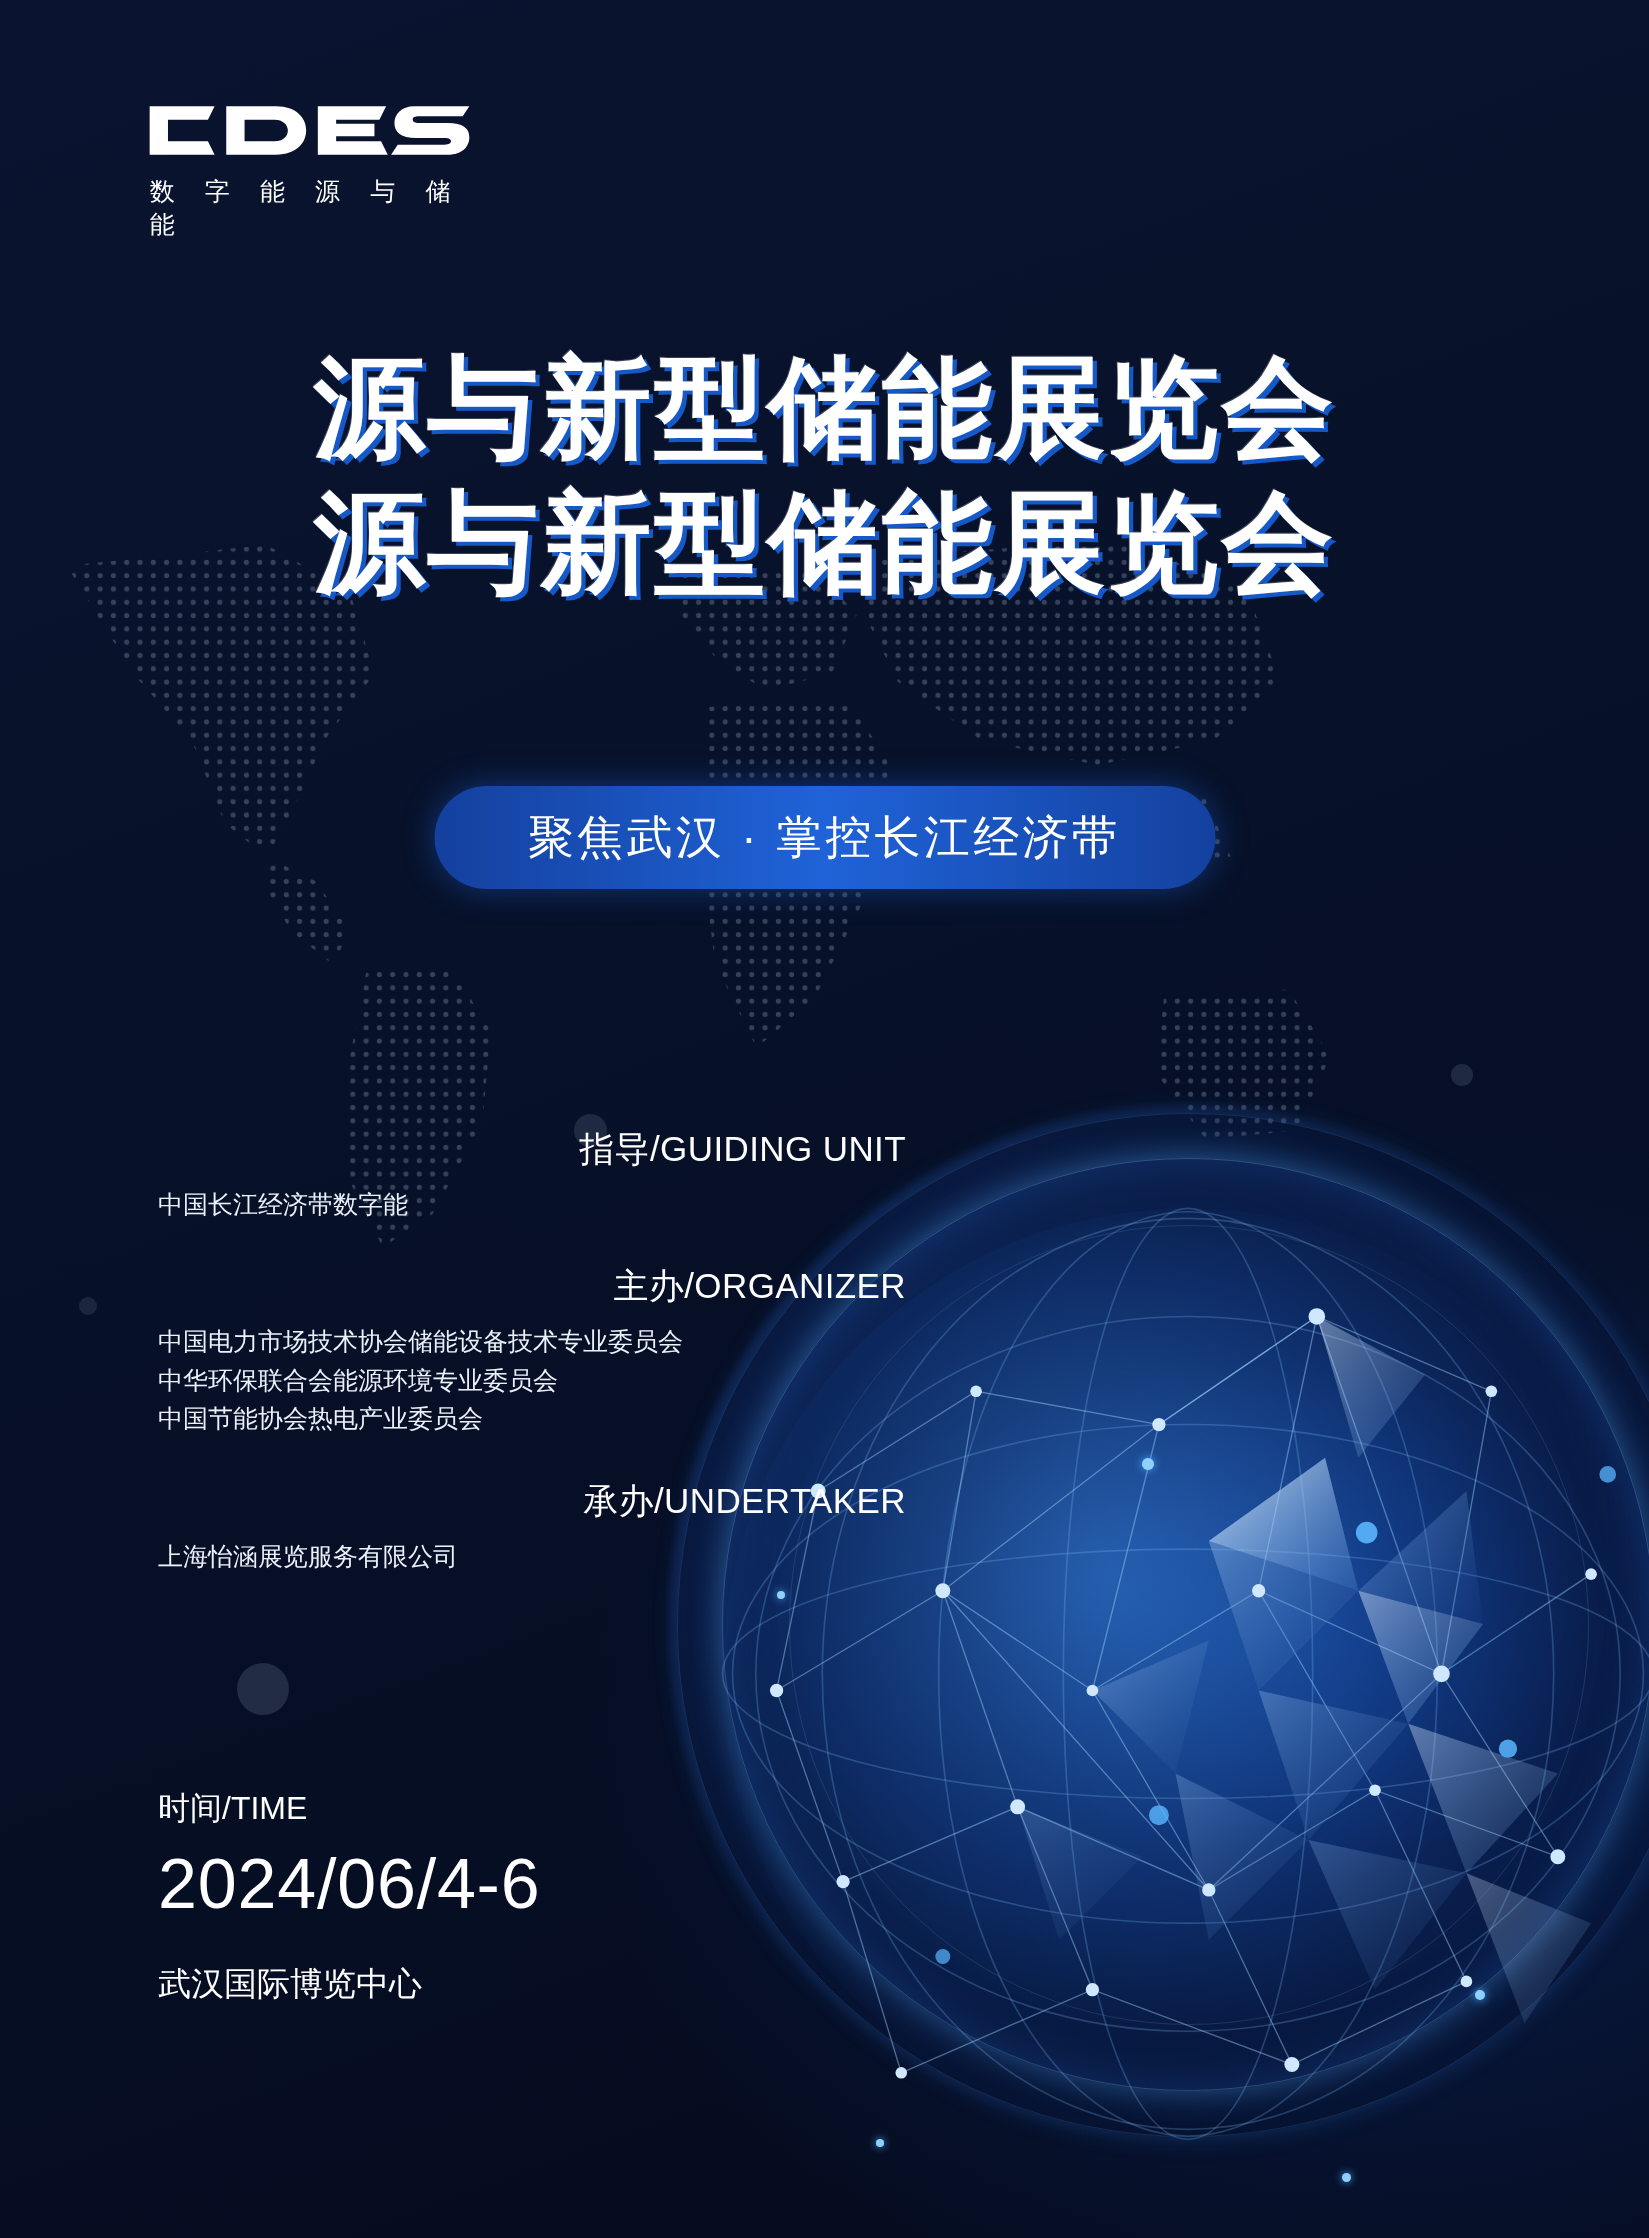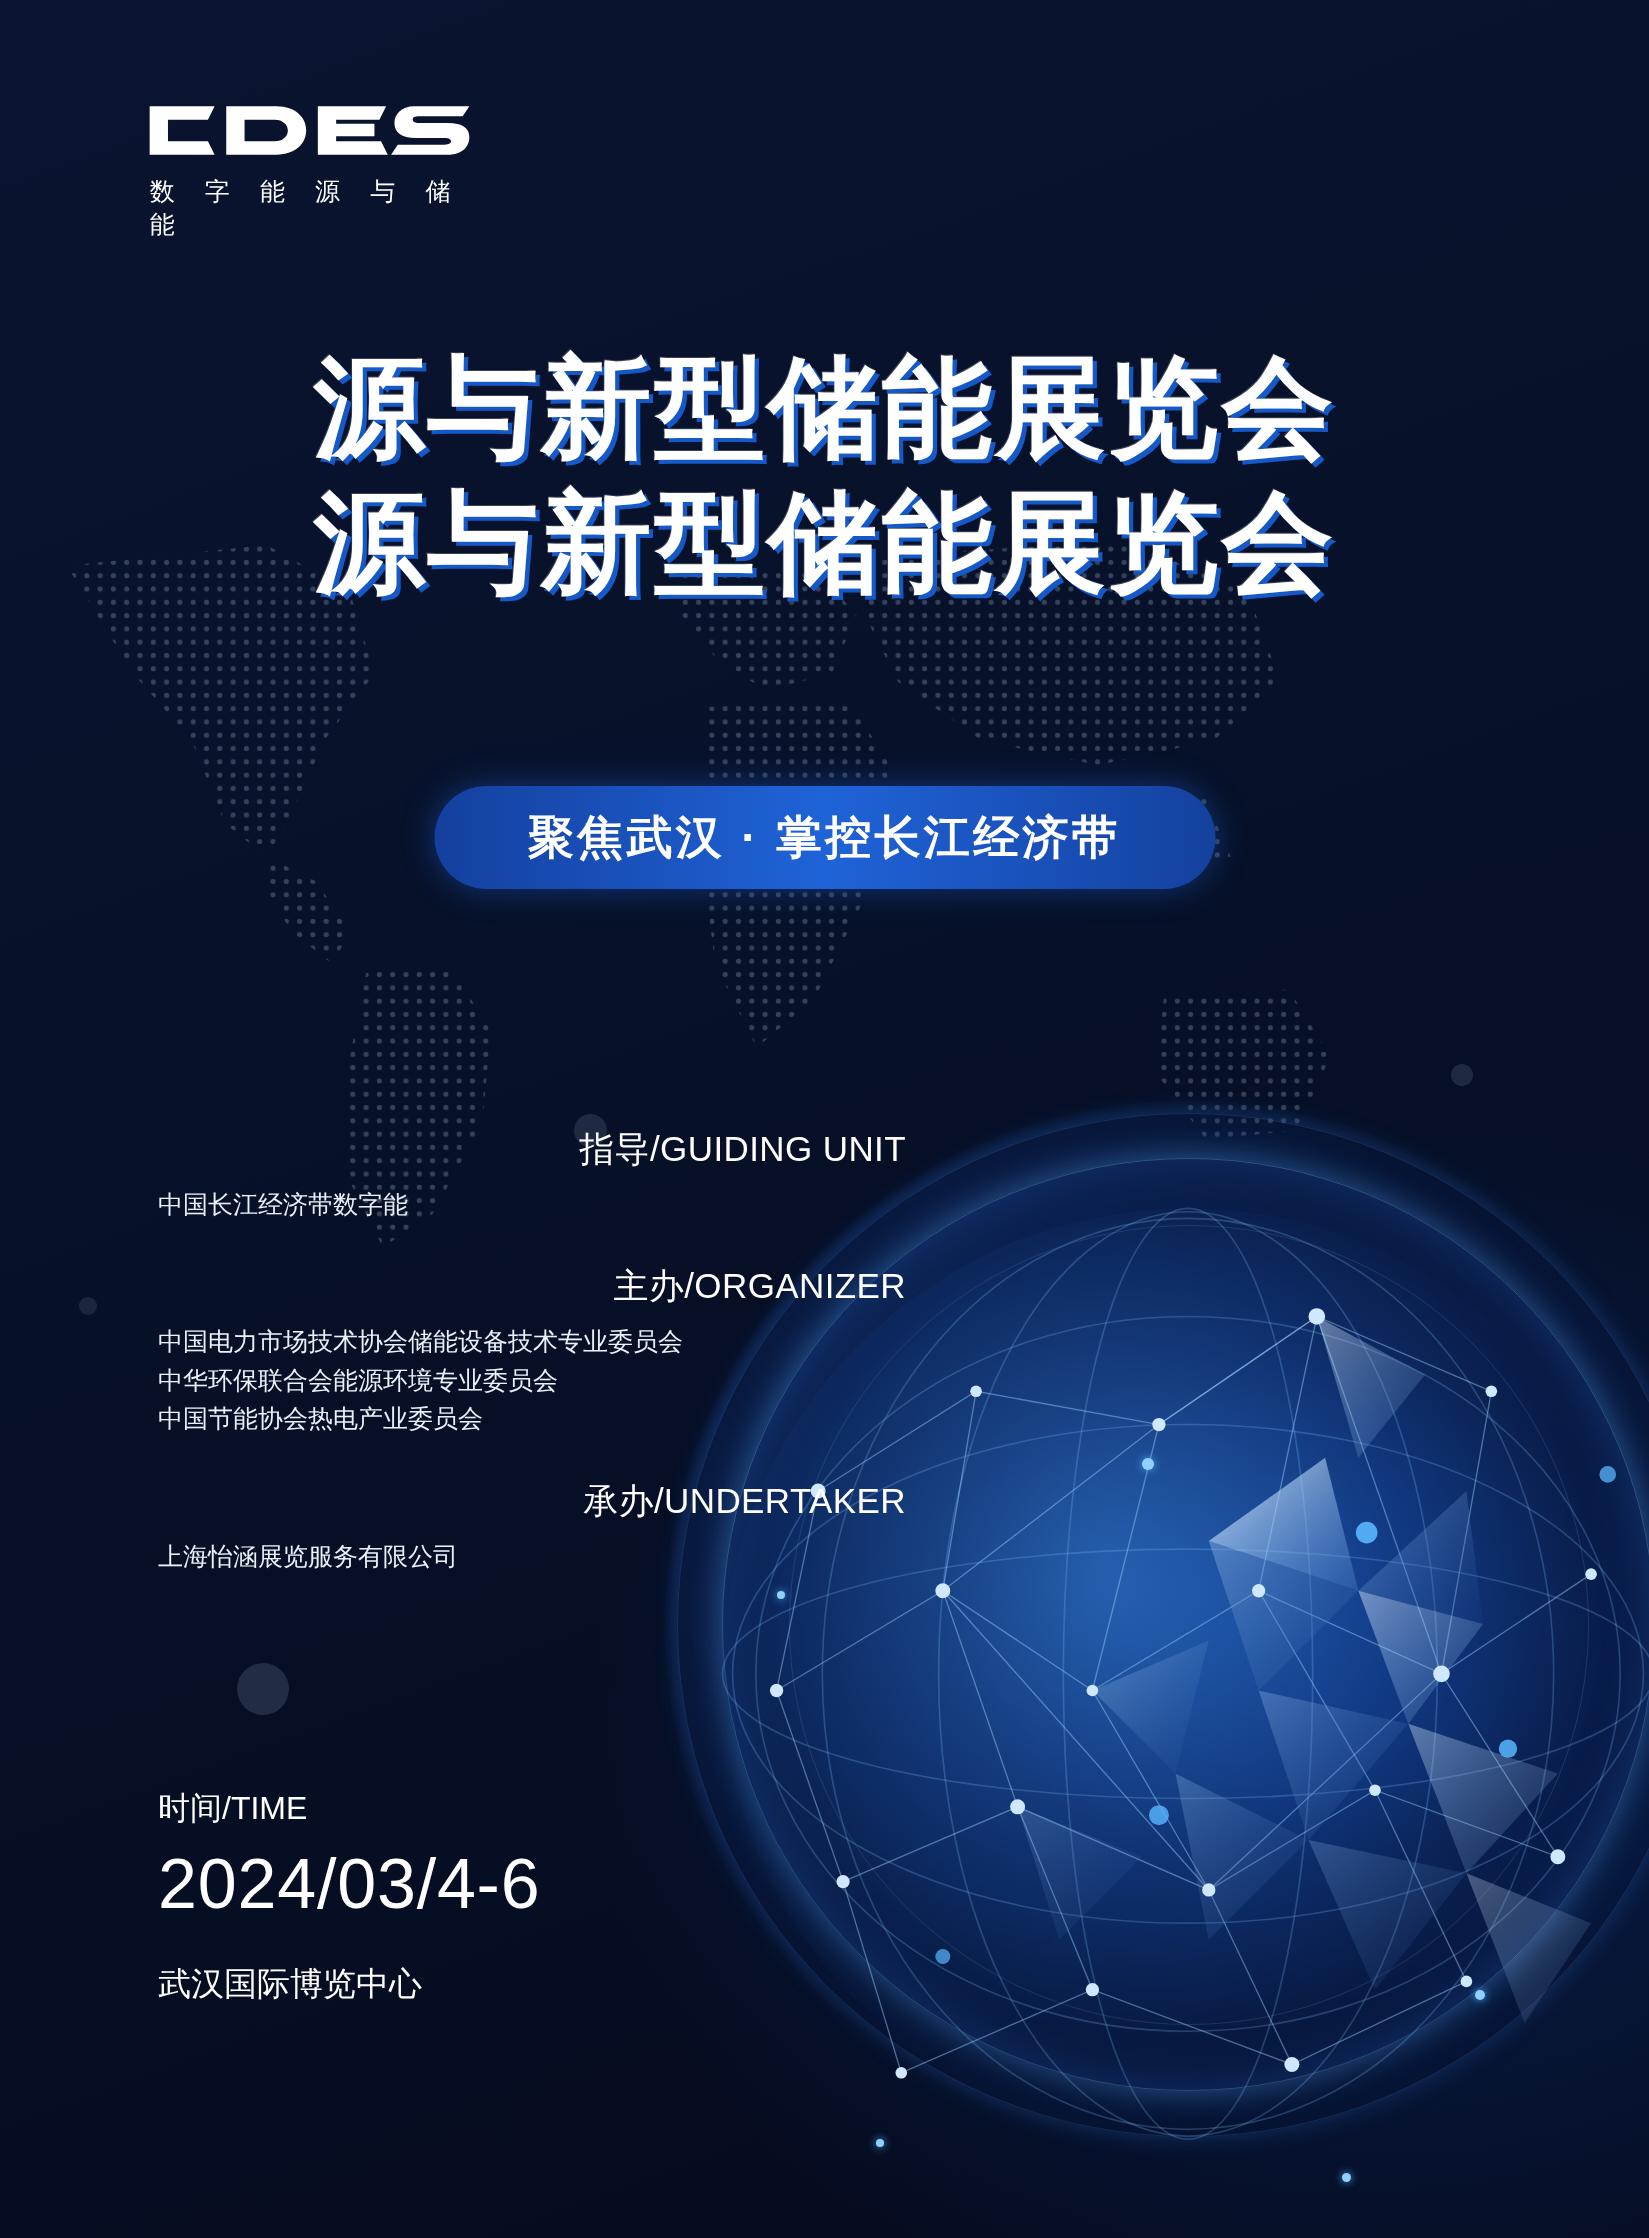--- a/index.html
+++ b/index.html
@@ -125,21 +125,21 @@
     border-radius: 52px;
     background: linear-gradient(90deg, #14409e 0%, #1f63d8 50%, #14419f 100%);
     display: flex;
     align-items: center;
     justify-content: center;
     box-shadow: 0 0 33px rgba(30,100,220,0.45);
   }
   .pill-text {
     color: #ffffff;
     font-size: 46px;
-    font-weight: 700;
+    font-weight: 400;
     letter-spacing: 3.3px;
   }
 
   
   .units {
     position: absolute;
     left: 158px;
     top: 1126px;
     width: 748px;
   }
@@ -363,18 +363,18 @@
 
     <div class="unit-group">
       <div class="unit-title">承办/UNDERTAKER</div>
       <div class="unit-line">上海怡涵展览服务有限公司</div>
     </div>
 
   </div>
 
   <div class="timeblock">
     <div class="time-label">时间/TIME</div>
-    <div class="time-value">2024/03/4-6</div>
+    <div class="time-value">2024/06/4-6</div>
     <div class="venue">武汉国际博览中心</div>
   </div>
 
 </div>
 
 
 </body></html>

